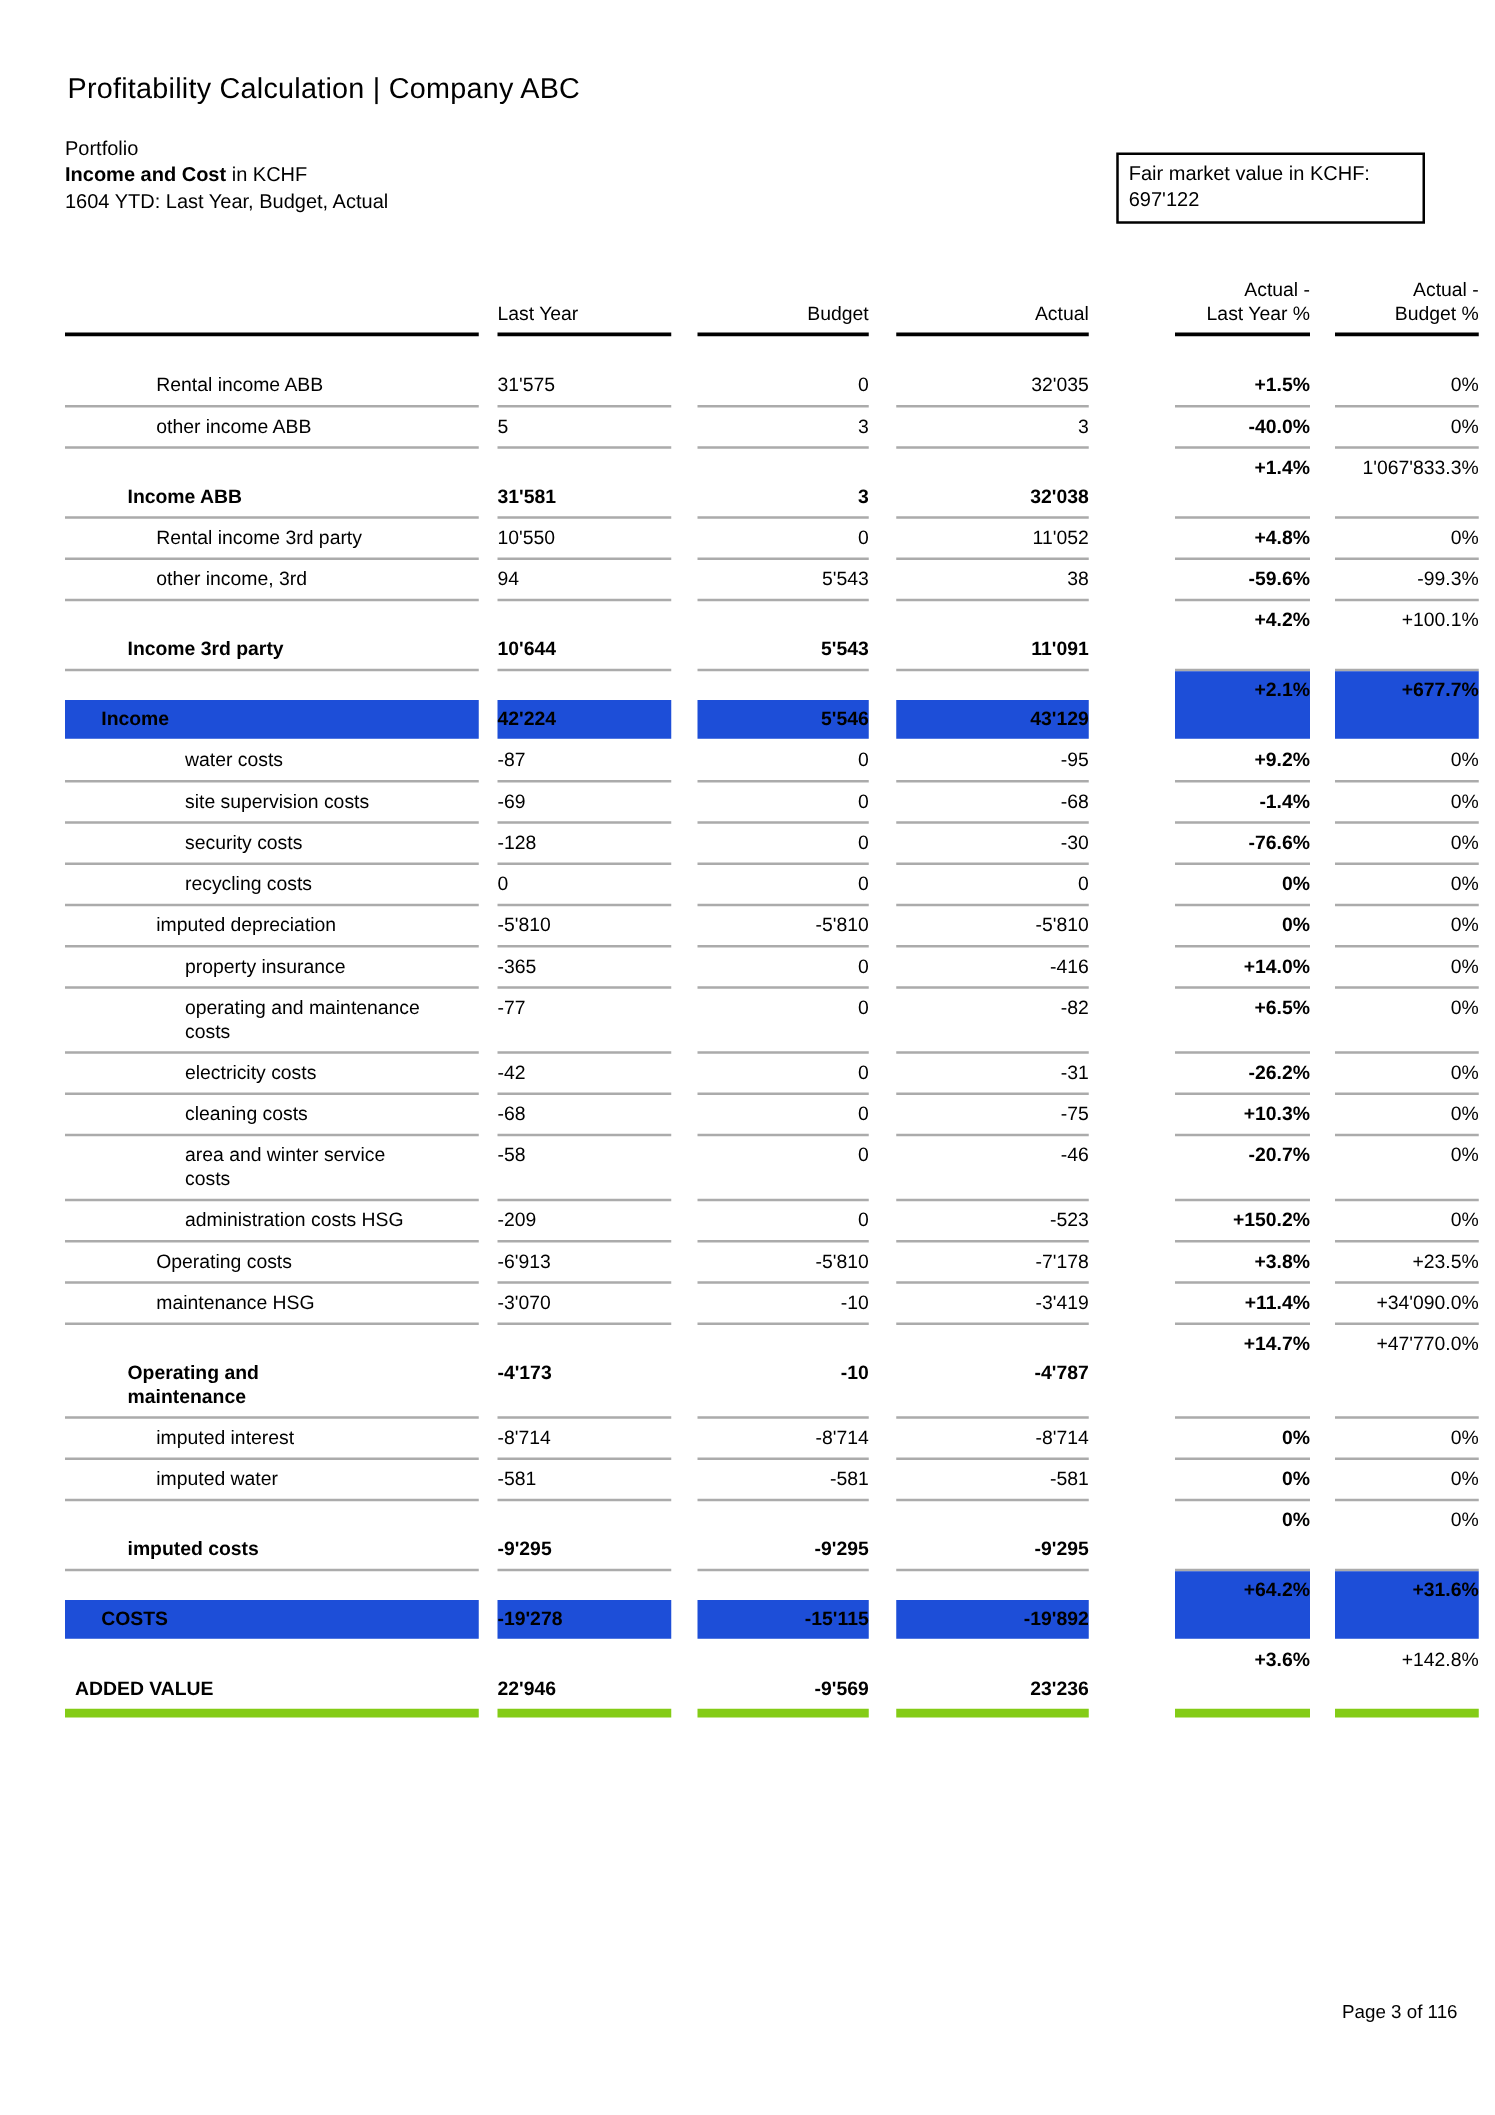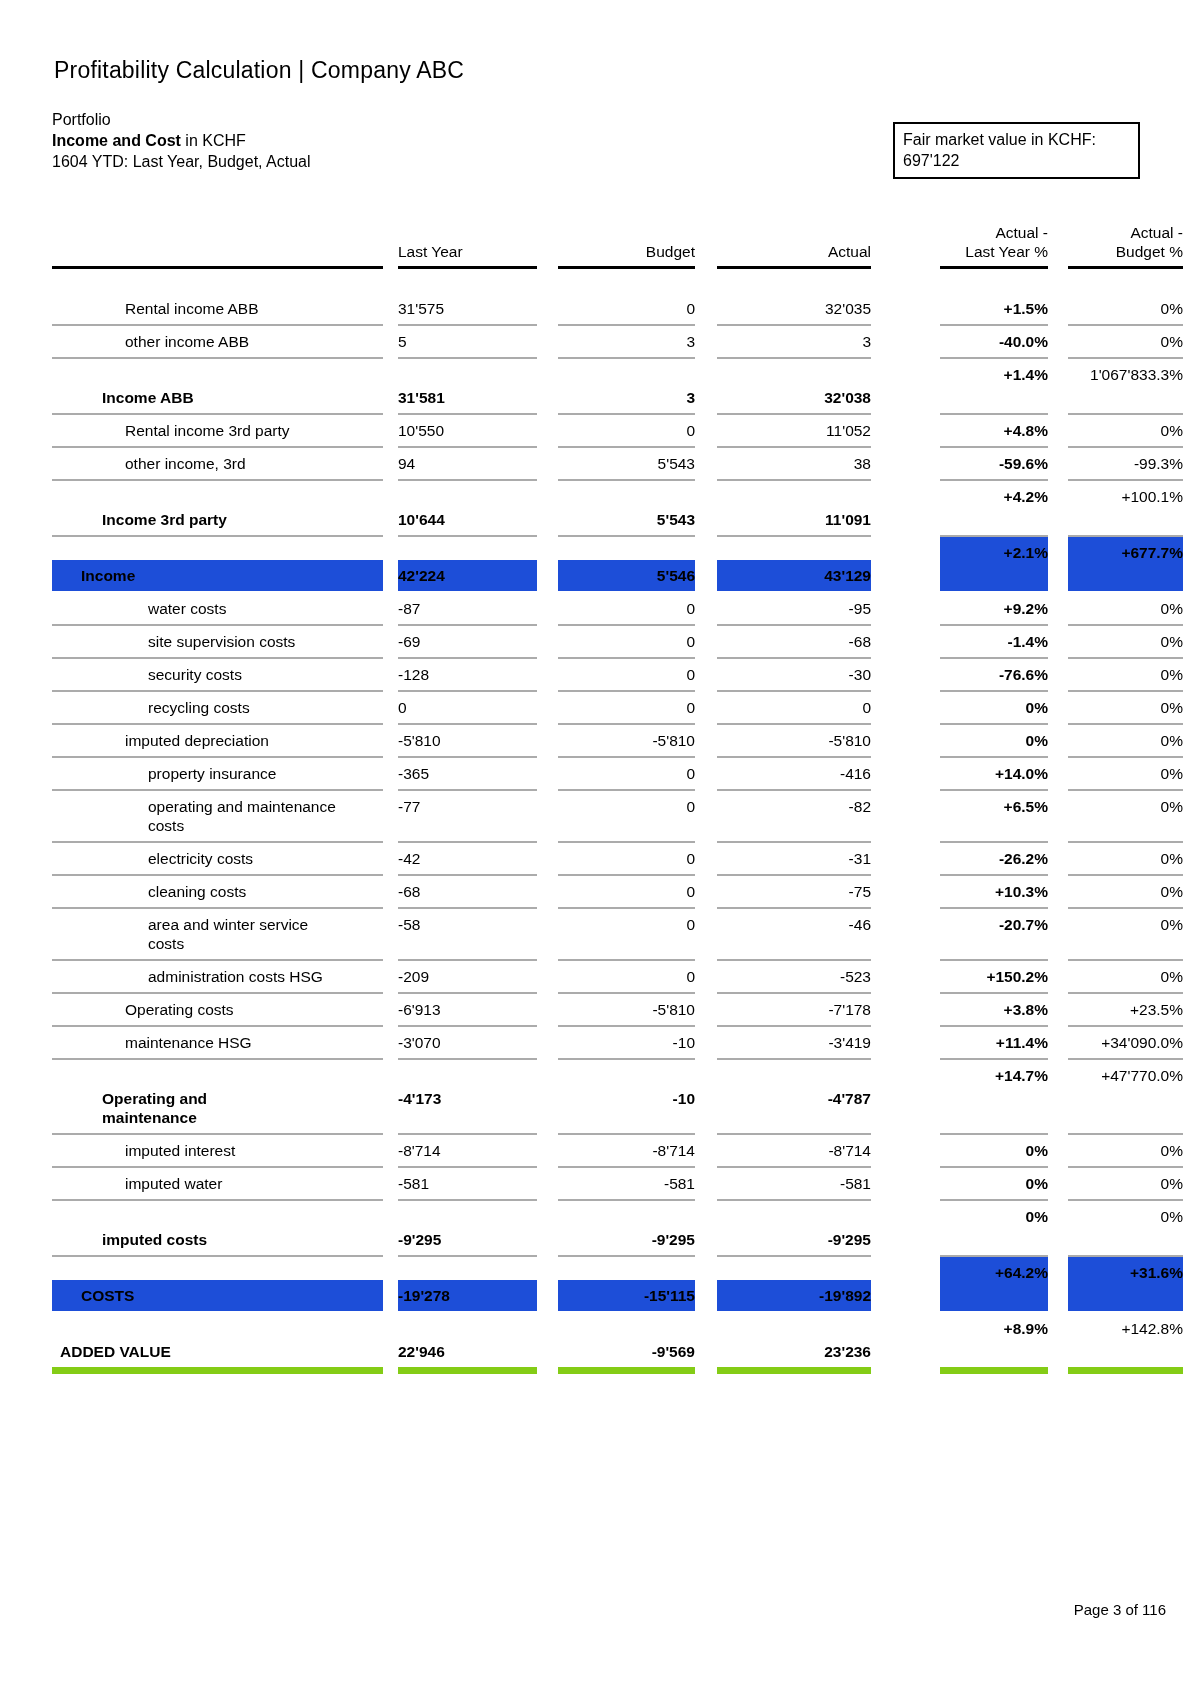--- a/index.html
+++ b/index.html
@@ -276,21 +276,21 @@
     <div class="cell c2">-15'115</div>
     <div class="cell c3">-19'892</div>
     <div class="cell c4">+64.2%</div>
     <div class="cell c5">+31.6%</div>
   </div>
         <div class="trow b last">
     <div class="cell c0 ind0">ADDED VALUE</div>
     <div class="cell c1">22'946</div>
     <div class="cell c2">-9'569</div>
     <div class="cell c3">23'236</div>
-    <div class="cell c4">+8.9%</div>
+    <div class="cell c4">+3.6%</div>
     <div class="cell c5">+142.8%</div>
   </div>
       </div>
   </div>
 
 </div>
 
 <div class="footer">Page 3 of 116</div>
 
 </body></html>

